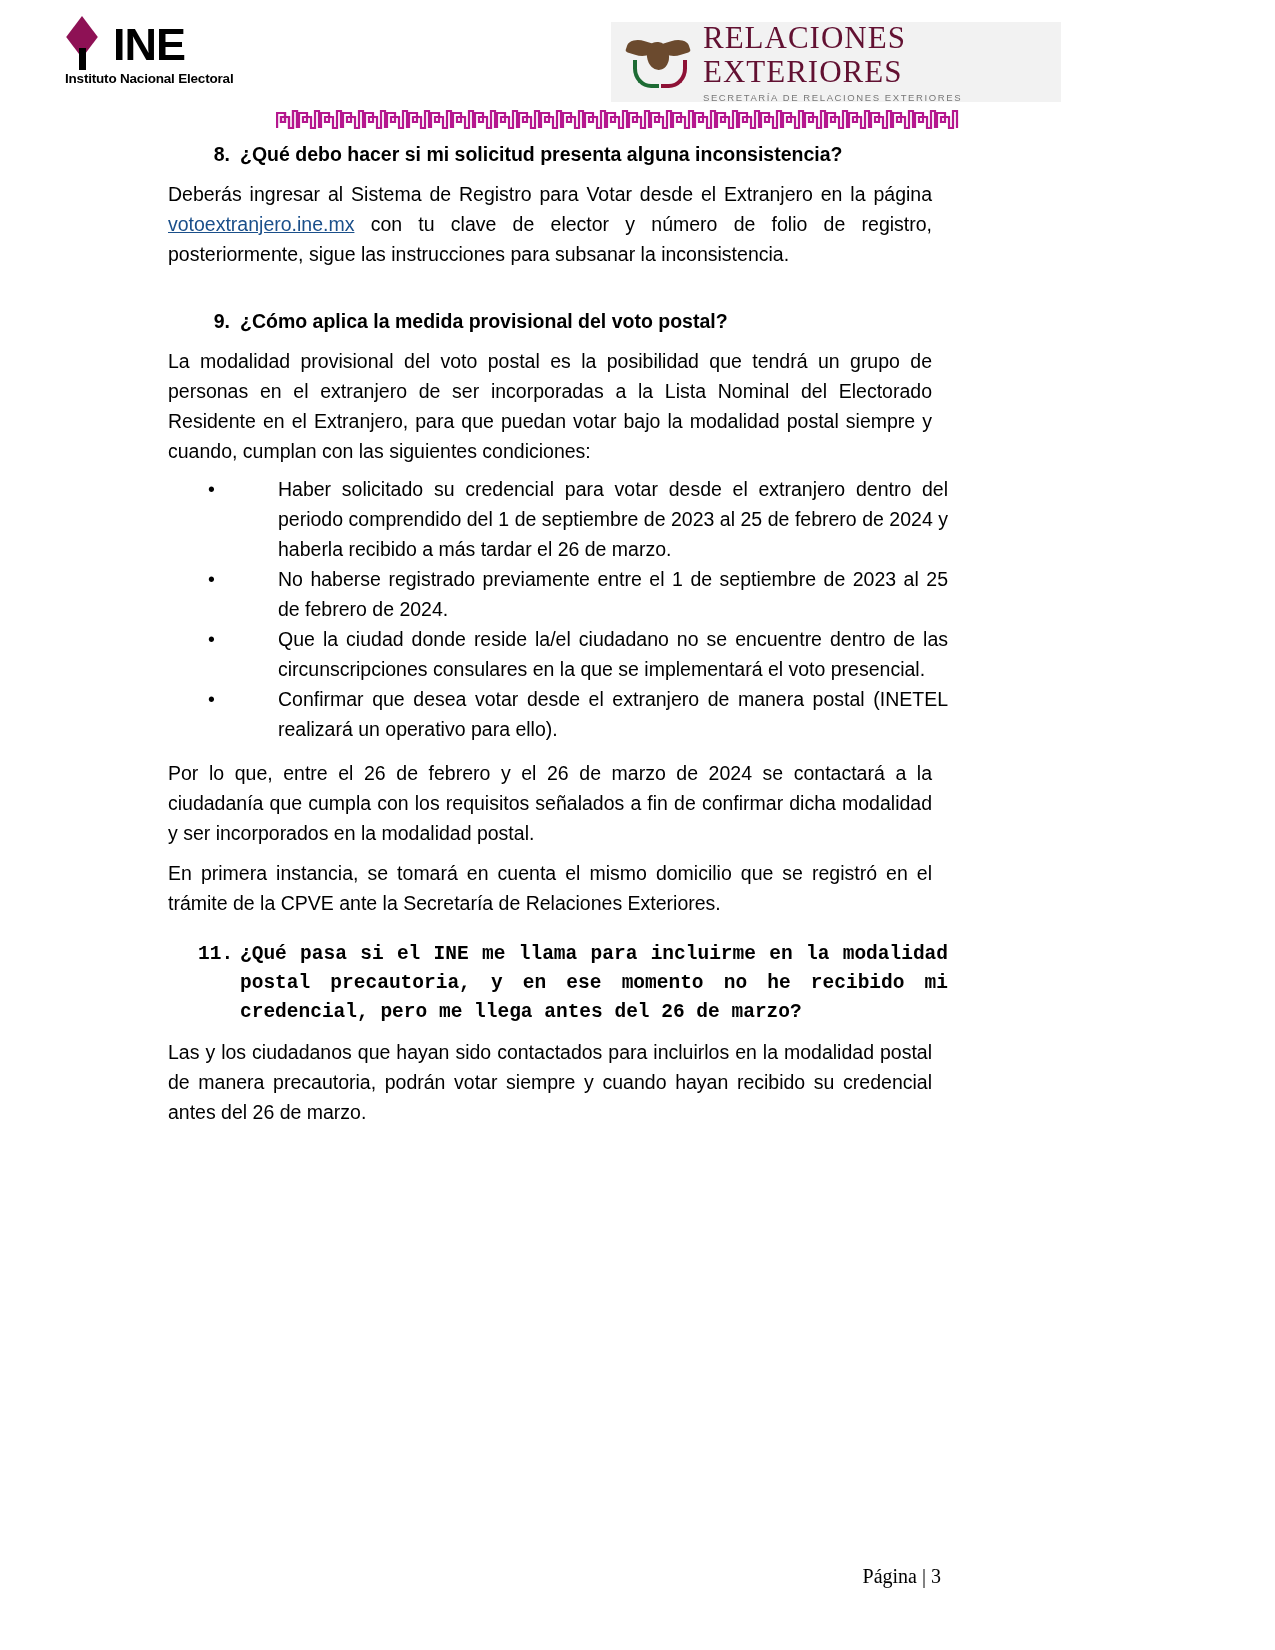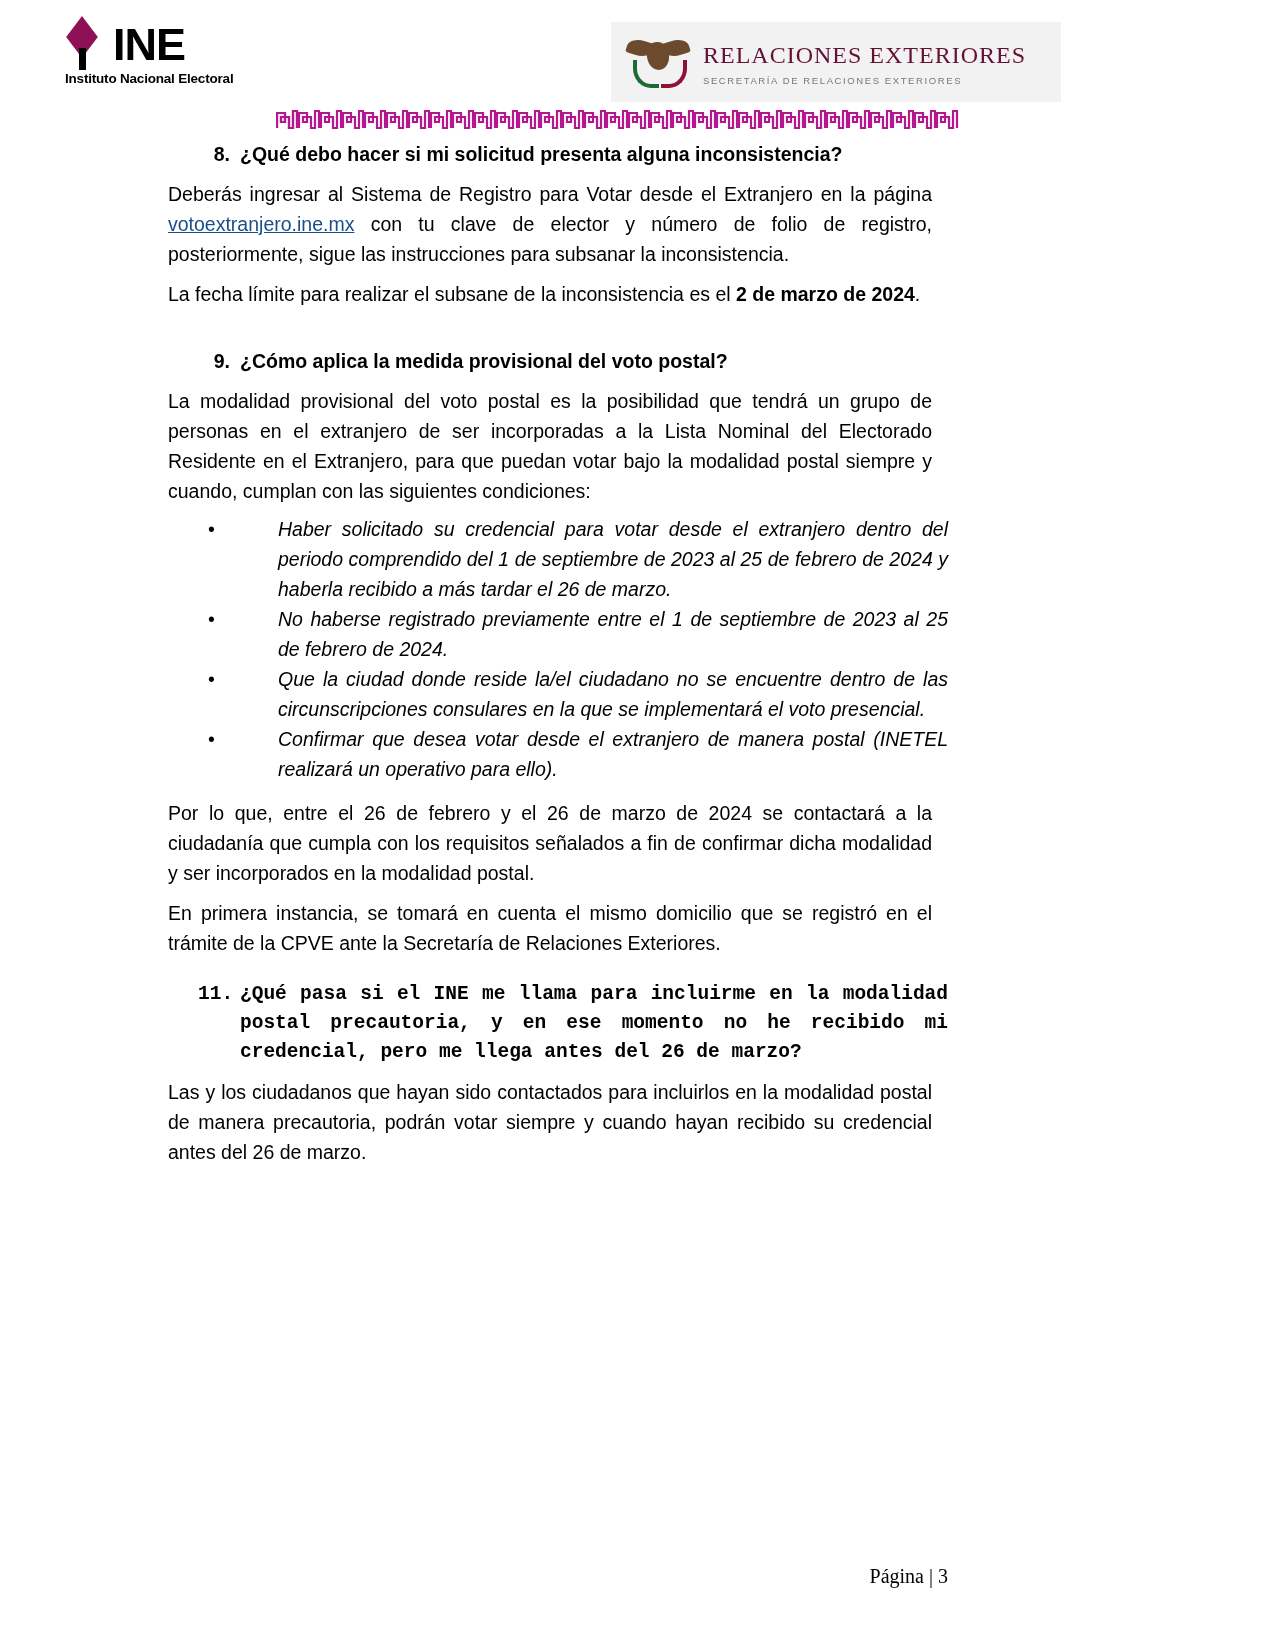--- a/index.html
+++ b/index.html
@@ -146,21 +146,21 @@
     border-bottom: 4px solid #8e1136;
     border-radius: 0 0 70% 0;
   }
   .sre-text {
     display: flex;
     flex-direction: column;
     justify-content: center;
   }
   .sre-title {
     font-family: "Liberation Serif", serif;
-    font-size: 24px;
+    font-size: 31px;
     letter-spacing: 1px;
     color: #621132;
     font-weight: normal;
     line-height: 34px;
   }
   .sre-subtitle {
     font-family: "Liberation Sans", sans-serif;
     font-size: 9.5px;
     letter-spacing: 1.6px;
     color: #777777;
@@ -232,26 +232,25 @@
   }
   ul.bullets li .dot {
     flex: 0 0 110px;
     width: 110px;
     padding-left: 40px;
     box-sizing: border-box;
   }
   ul.bullets li .txt {
     flex: 1;
     text-align: justify;
-    font-style: italic;
   }
 
   .footer {
     position: absolute;
-    right: 168px;
+    right: 175px;
     bottom: 62px;
     font-family: "Liberation Serif", serif;
     font-size: 20px;
   }
 </style>
 </head>
 <body>
 
 <div class="page">
 
@@ -333,23 +332,20 @@
 
     <div class="q">
       <span class="num">8.</span>
       <span class="qt">¿Qué debo hacer si mi solicitud presenta alguna inconsistencia?</span>
     </div>
 
     <p class="body">
       <span>Deberás ingresar al Sistema de Registro para Votar desde el Extranjero en la página </span><a class="link" href="#">votoextranjero.ine.mx</a><span> con tu clave de elector y número de folio de registro, posteriormente, sigue las instrucciones para subsanar la inconsistencia.</span>
     </p>
 
-    <p class="body">
-      <span>La fecha límite para realizar el subsane de la inconsistencia es el </span><span class="bold">2 de marzo de 2024</span><span>.</span>
-    </p>
 
     <div class="q spaced-top">
       <span class="num">9.</span>
       <span class="qt">¿Cómo aplica la medida provisional del voto postal?</span>
     </div>
 
     <p class="body">La modalidad provisional del voto postal es la posibilidad que tendrá un grupo de personas en el extranjero de ser incorporadas a la Lista Nominal del Electorado Residente en el Extranjero, para que puedan votar bajo la modalidad postal siempre y cuando, cumplan con las siguientes condiciones:</p>
 
     <ul class="bullets">
       <li>

